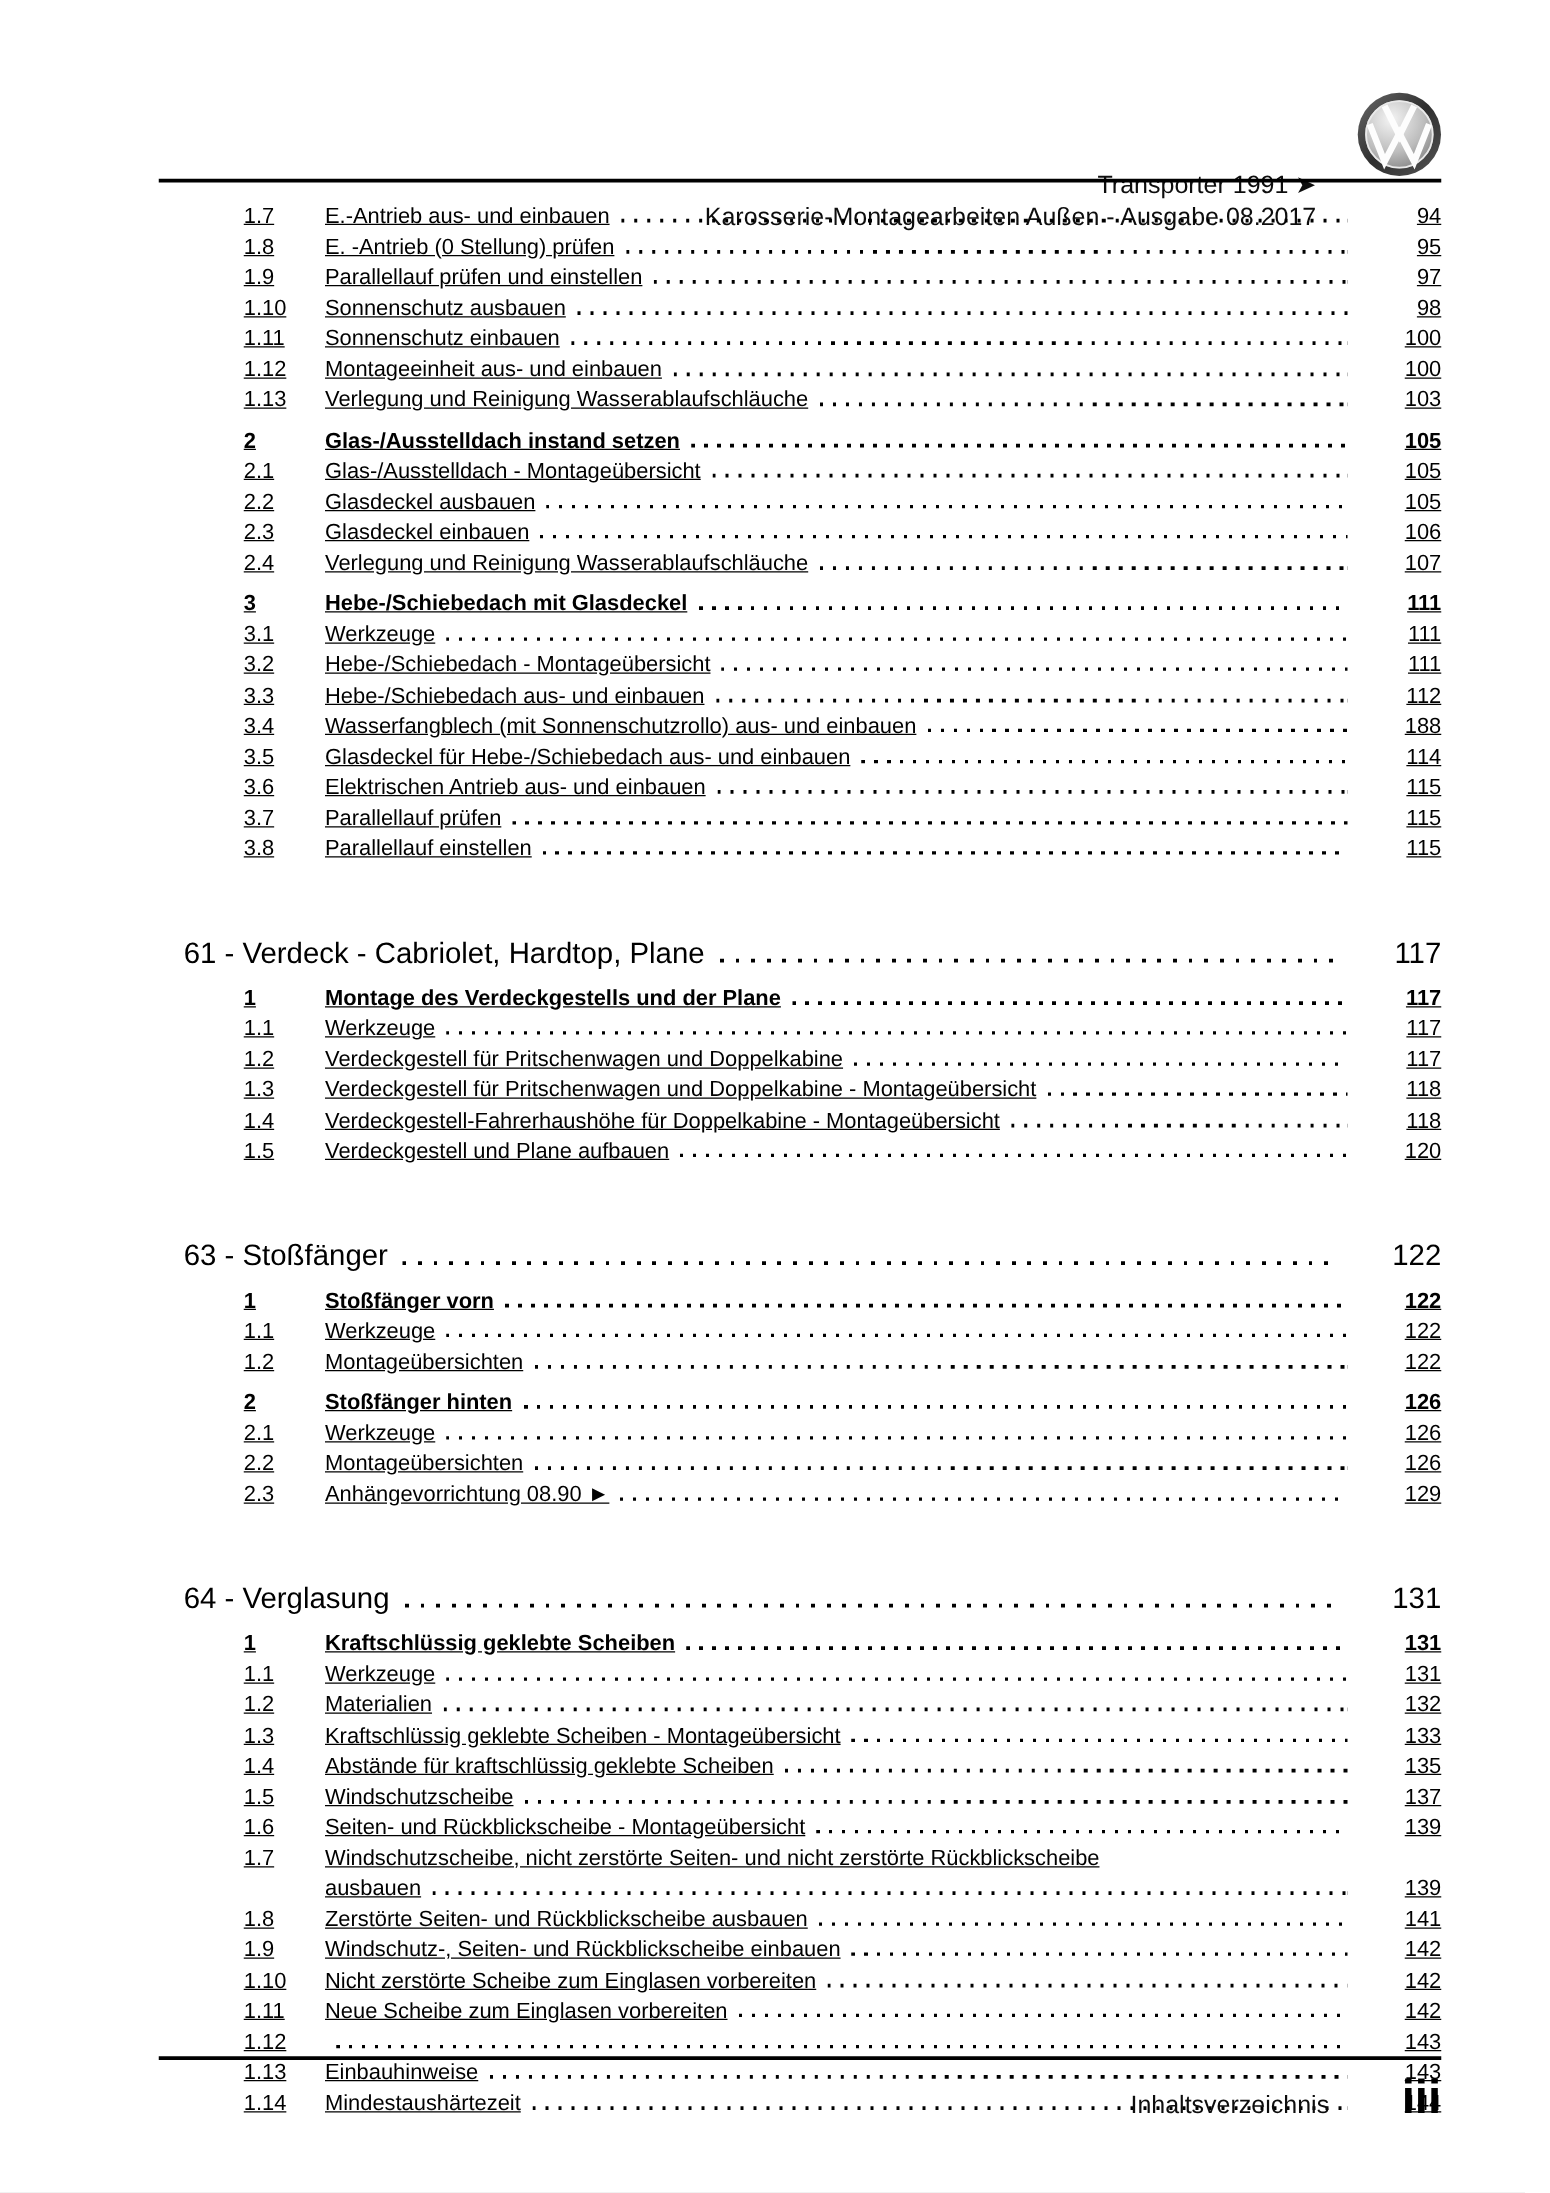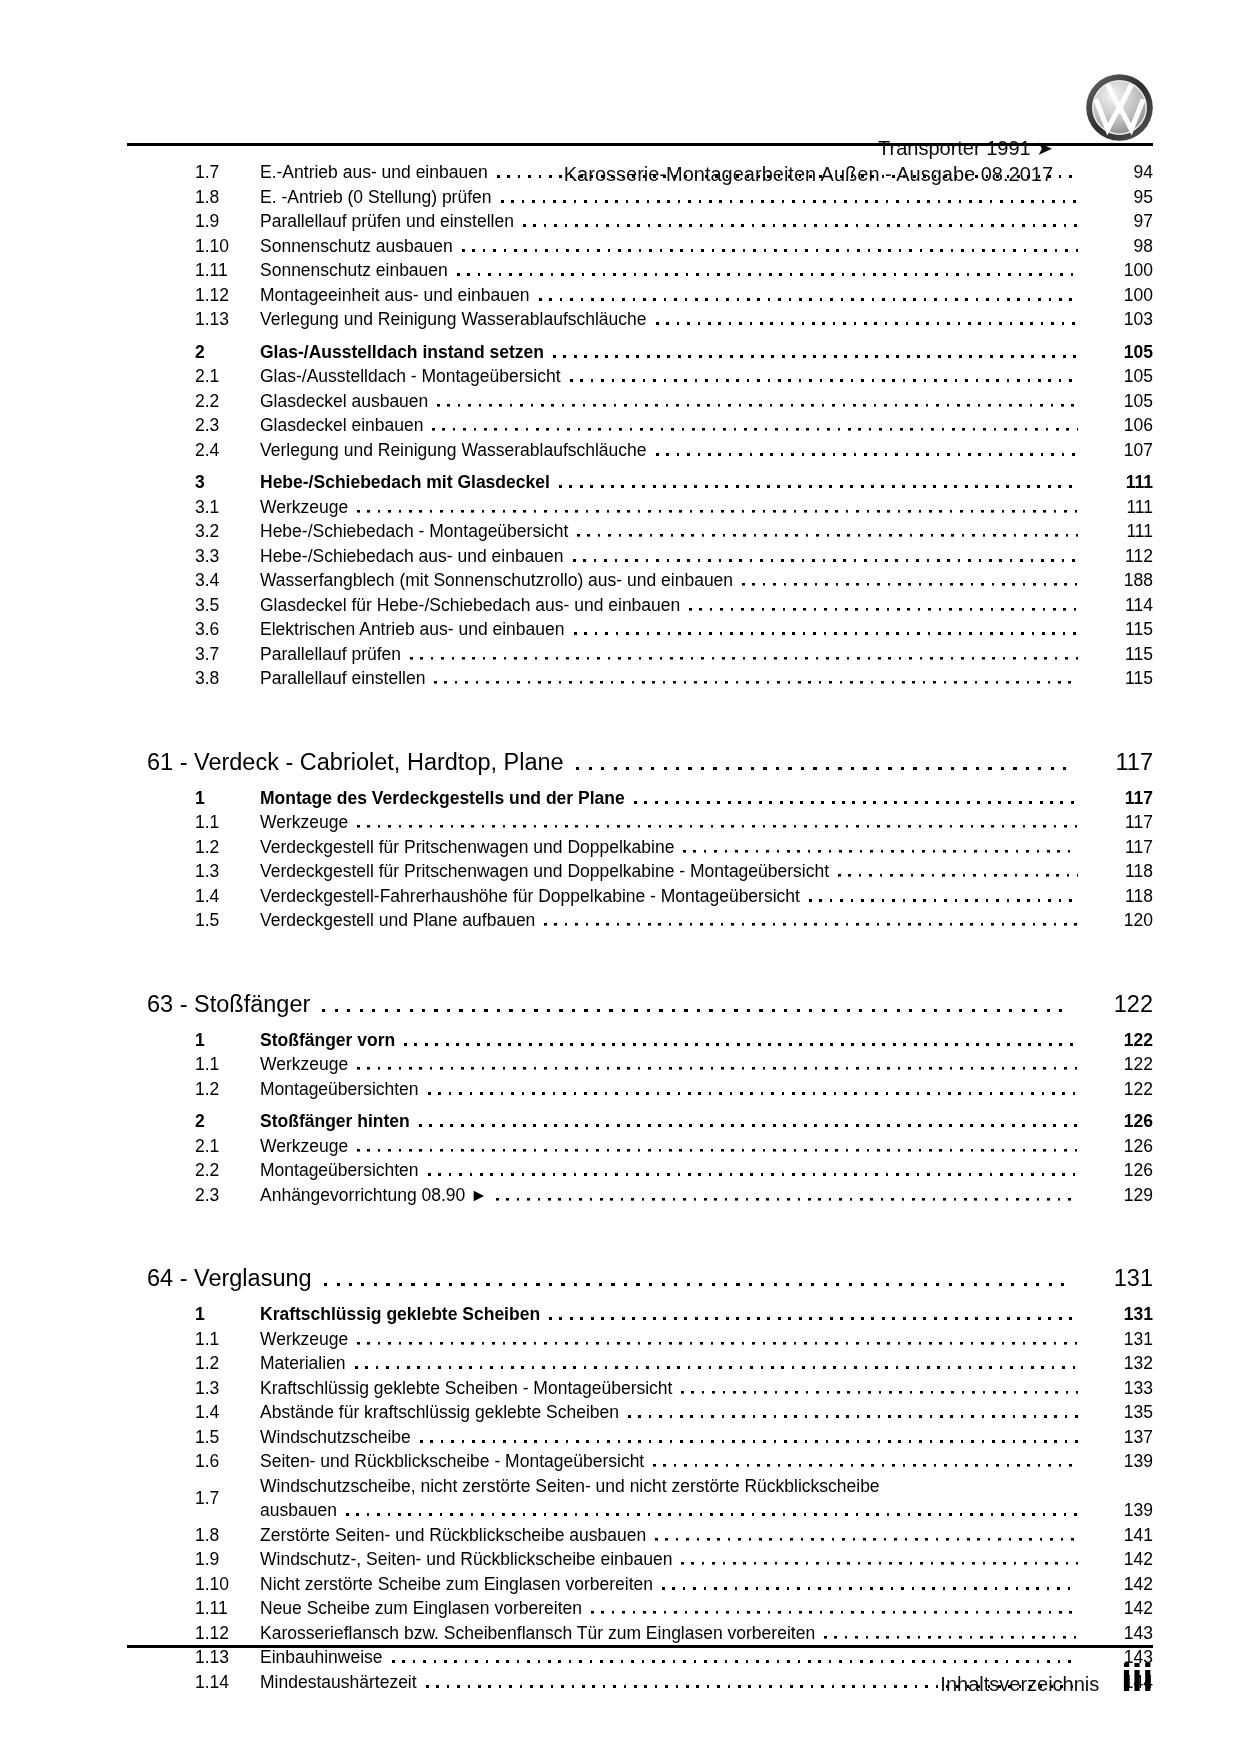--- a/index.html
+++ b/index.html
@@ -11,21 +11,21 @@
   }
   
   .header-text{
     position:absolute;top:88px;left:127px;right:187px;
     text-align:right;font-size:20px;line-height:26px;color:#0d0d0d;margin-top:47px;
   }
   .vw-logo{position:absolute;top:71px;left:1083px;width:73px;height:73px;}
   .header-rule{position:absolute;top:143px;left:127px;width:1026px;height:3px;background:#000;}
   
   #toc{position:absolute;top:160px;left:127px;width:1026px;font-size:17.5px;}
-  .row{display:flex;align-items:center;padding-left:68px;line-height:24.5px;}
+  .row{display:flex;align-items:flex-start;padding-left:68px;line-height:24.5px;text-decoration:underline;}
   .row.bold{font-weight:700;margin-top:8px;}
   .num{flex:none;width:65px;}
   .rest{flex:1 1 auto;min-width:0;}
   .line{display:flex;align-items:baseline;line-height:24.5px;}
   .title{flex:0 1 auto;white-space:nowrap;}
   .dots{
     flex:1 1 20px;min-width:14px;height:2.6px;align-self:baseline;
     margin:0 10px 0 9px;
     background-image:repeating-linear-gradient(to right,#000 0 2.6px,transparent 2.6px 10.4px);
     background-position:left bottom;background-repeat:repeat-x;
@@ -39,21 +39,21 @@
   .chapter-title{flex:0 1 auto;white-space:nowrap;padding-left:20px;margin-top:28px;}
   .chapter-row .dots{
     height:3px;margin:0 12px 1px 12px;
     background-image:repeating-linear-gradient(to right,#000 0 3px,transparent 3px 12.5px);
   }
   .chapter-row .page-num{min-width:52px;}
   
   .footer-rule{position:absolute;top:1645px;left:127px;width:1026px;height:3px;background:#000;}
   .footer-text{
     position:absolute;top:1660px;left:127px;width:1026px;
-    display:flex;justify-content:flex-end;align-items:baseline;
+    display:flex;justify-content:flex-end;align-items:baseline;gap:36px;
   }
   .footer-label{font-size:20px;color:#0d0d0d;}
   .footer-page{font-size:38px;font-weight:700;margin-left:22px;line-height:36px;}
 </style>
 </head>
 <body>
 
 <div class="page">
 
   <div class="header-text">
@@ -561,21 +561,20 @@
             <span class="title">Neue Scheibe zum Einglasen vorbereiten</span>
             <span class="dots"></span>
             <span class="page-num">142</span>
           </div>
         </div>
       </div>
       <div class="row">
         <span class="num">1.12</span>
         <div class="rest">
           <div class="line">
-            <span class="title">Karosserieflansch bzw. Scheibenflansch Tür zum Einglasen vorbereiten</span>
             <span class="dots"></span>
             <span class="page-num">143</span>
           </div>
         </div>
       </div>
       <div class="row">
         <span class="num">1.13</span>
         <div class="rest">
           <div class="line">
             <span class="title">Einbauhinweise</span>

